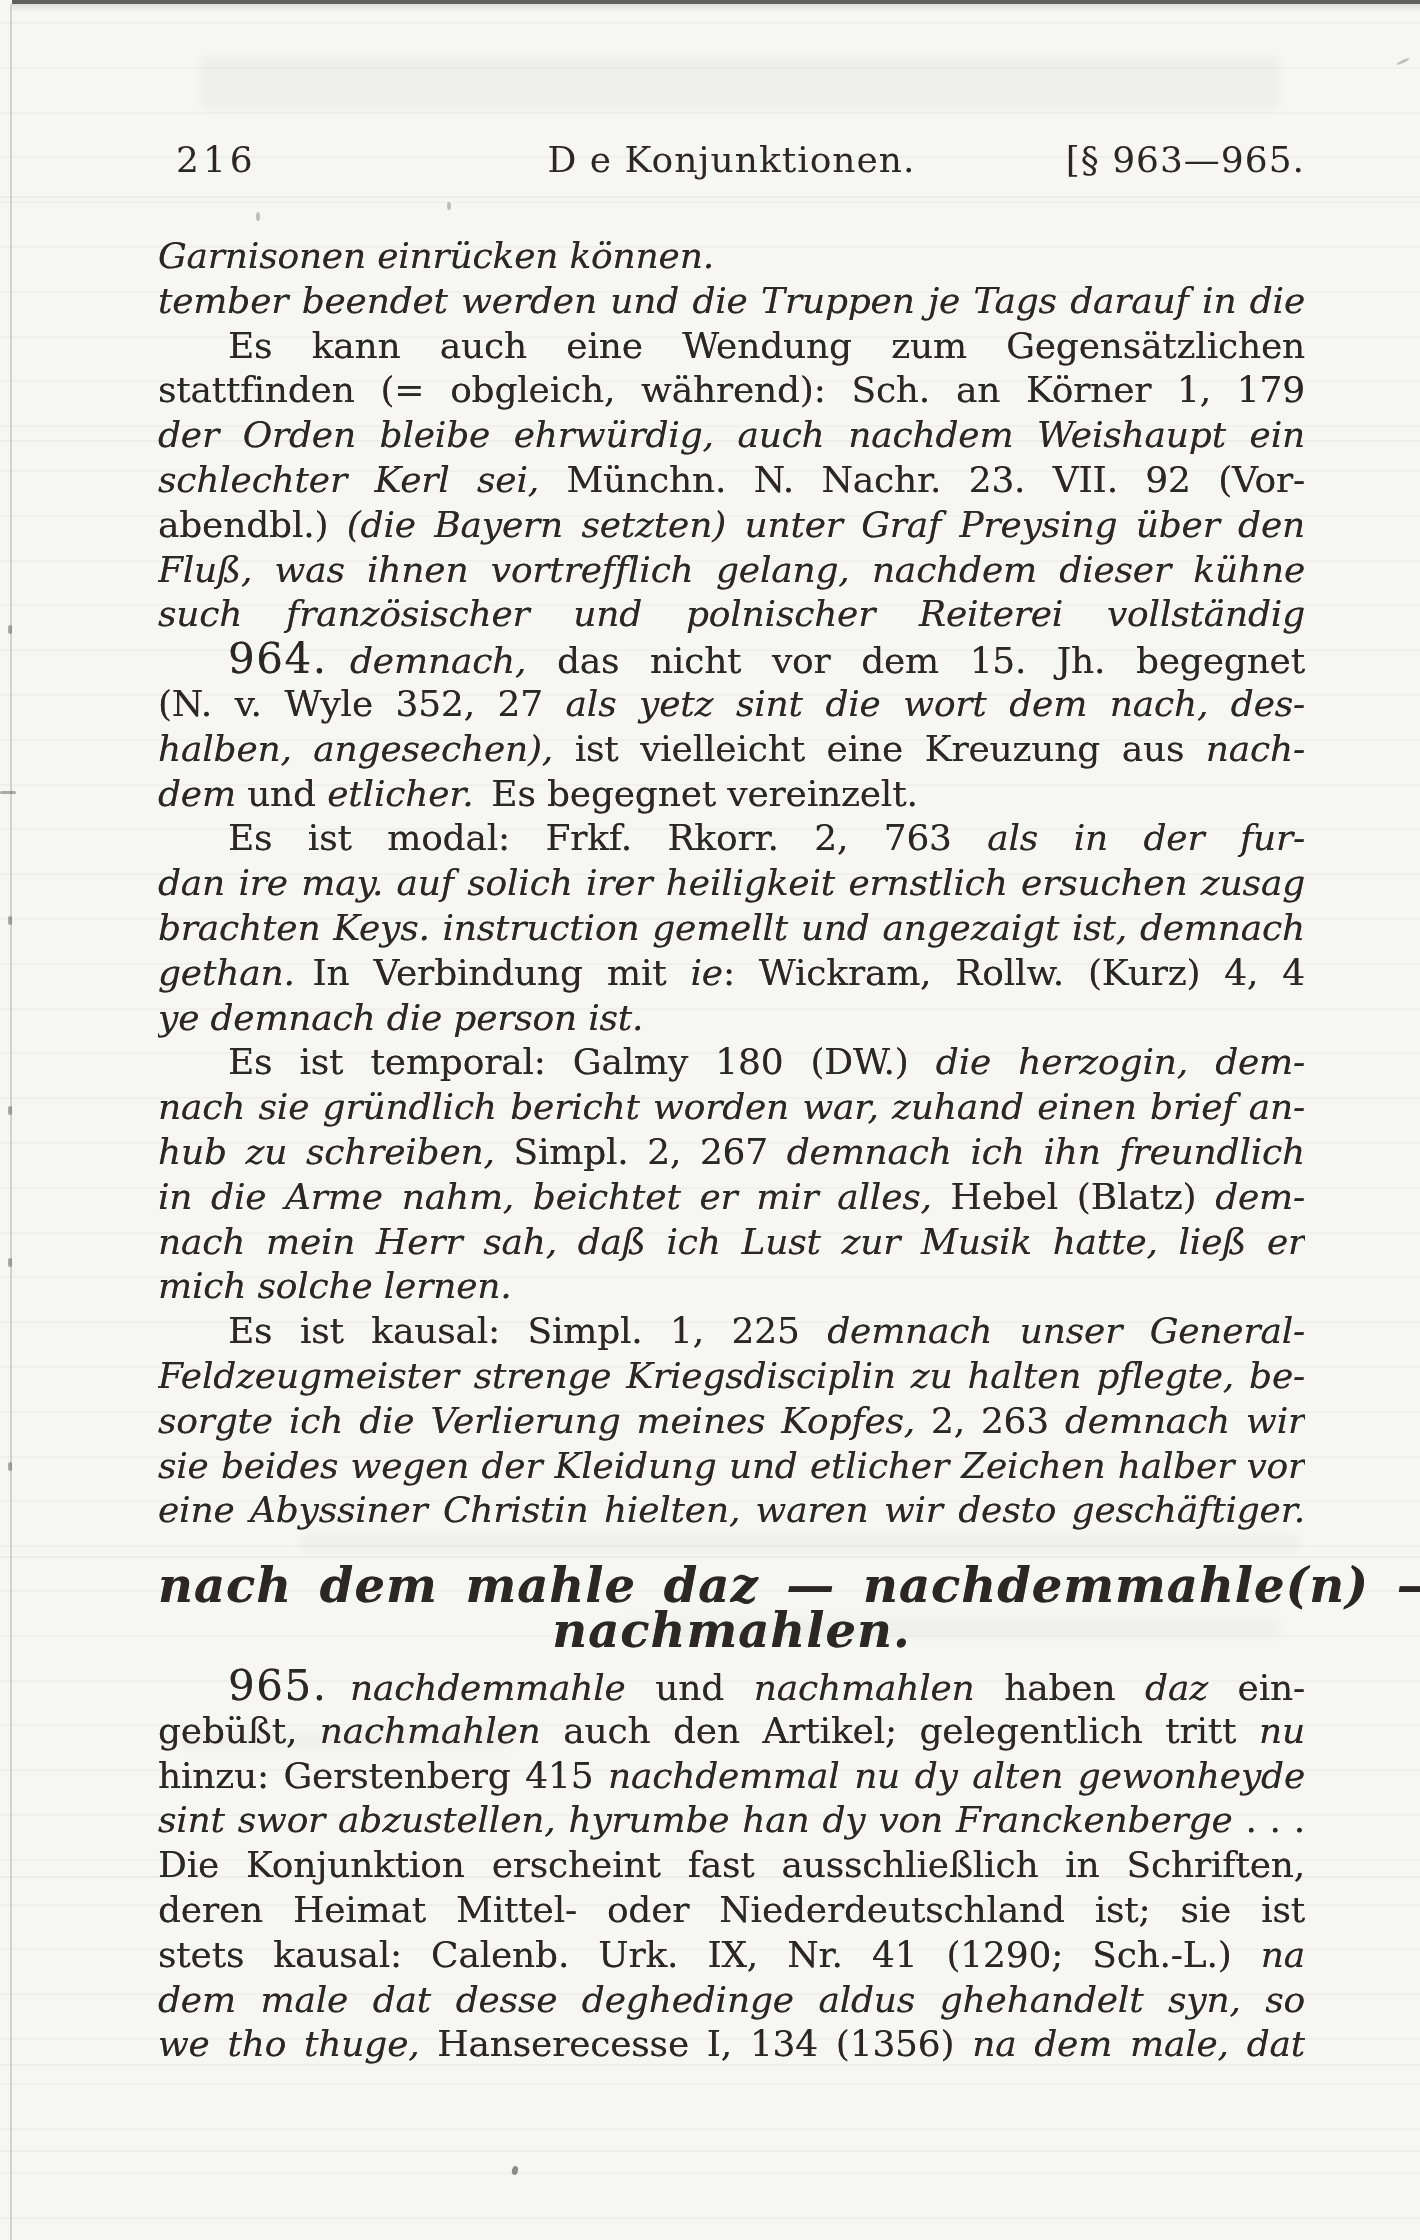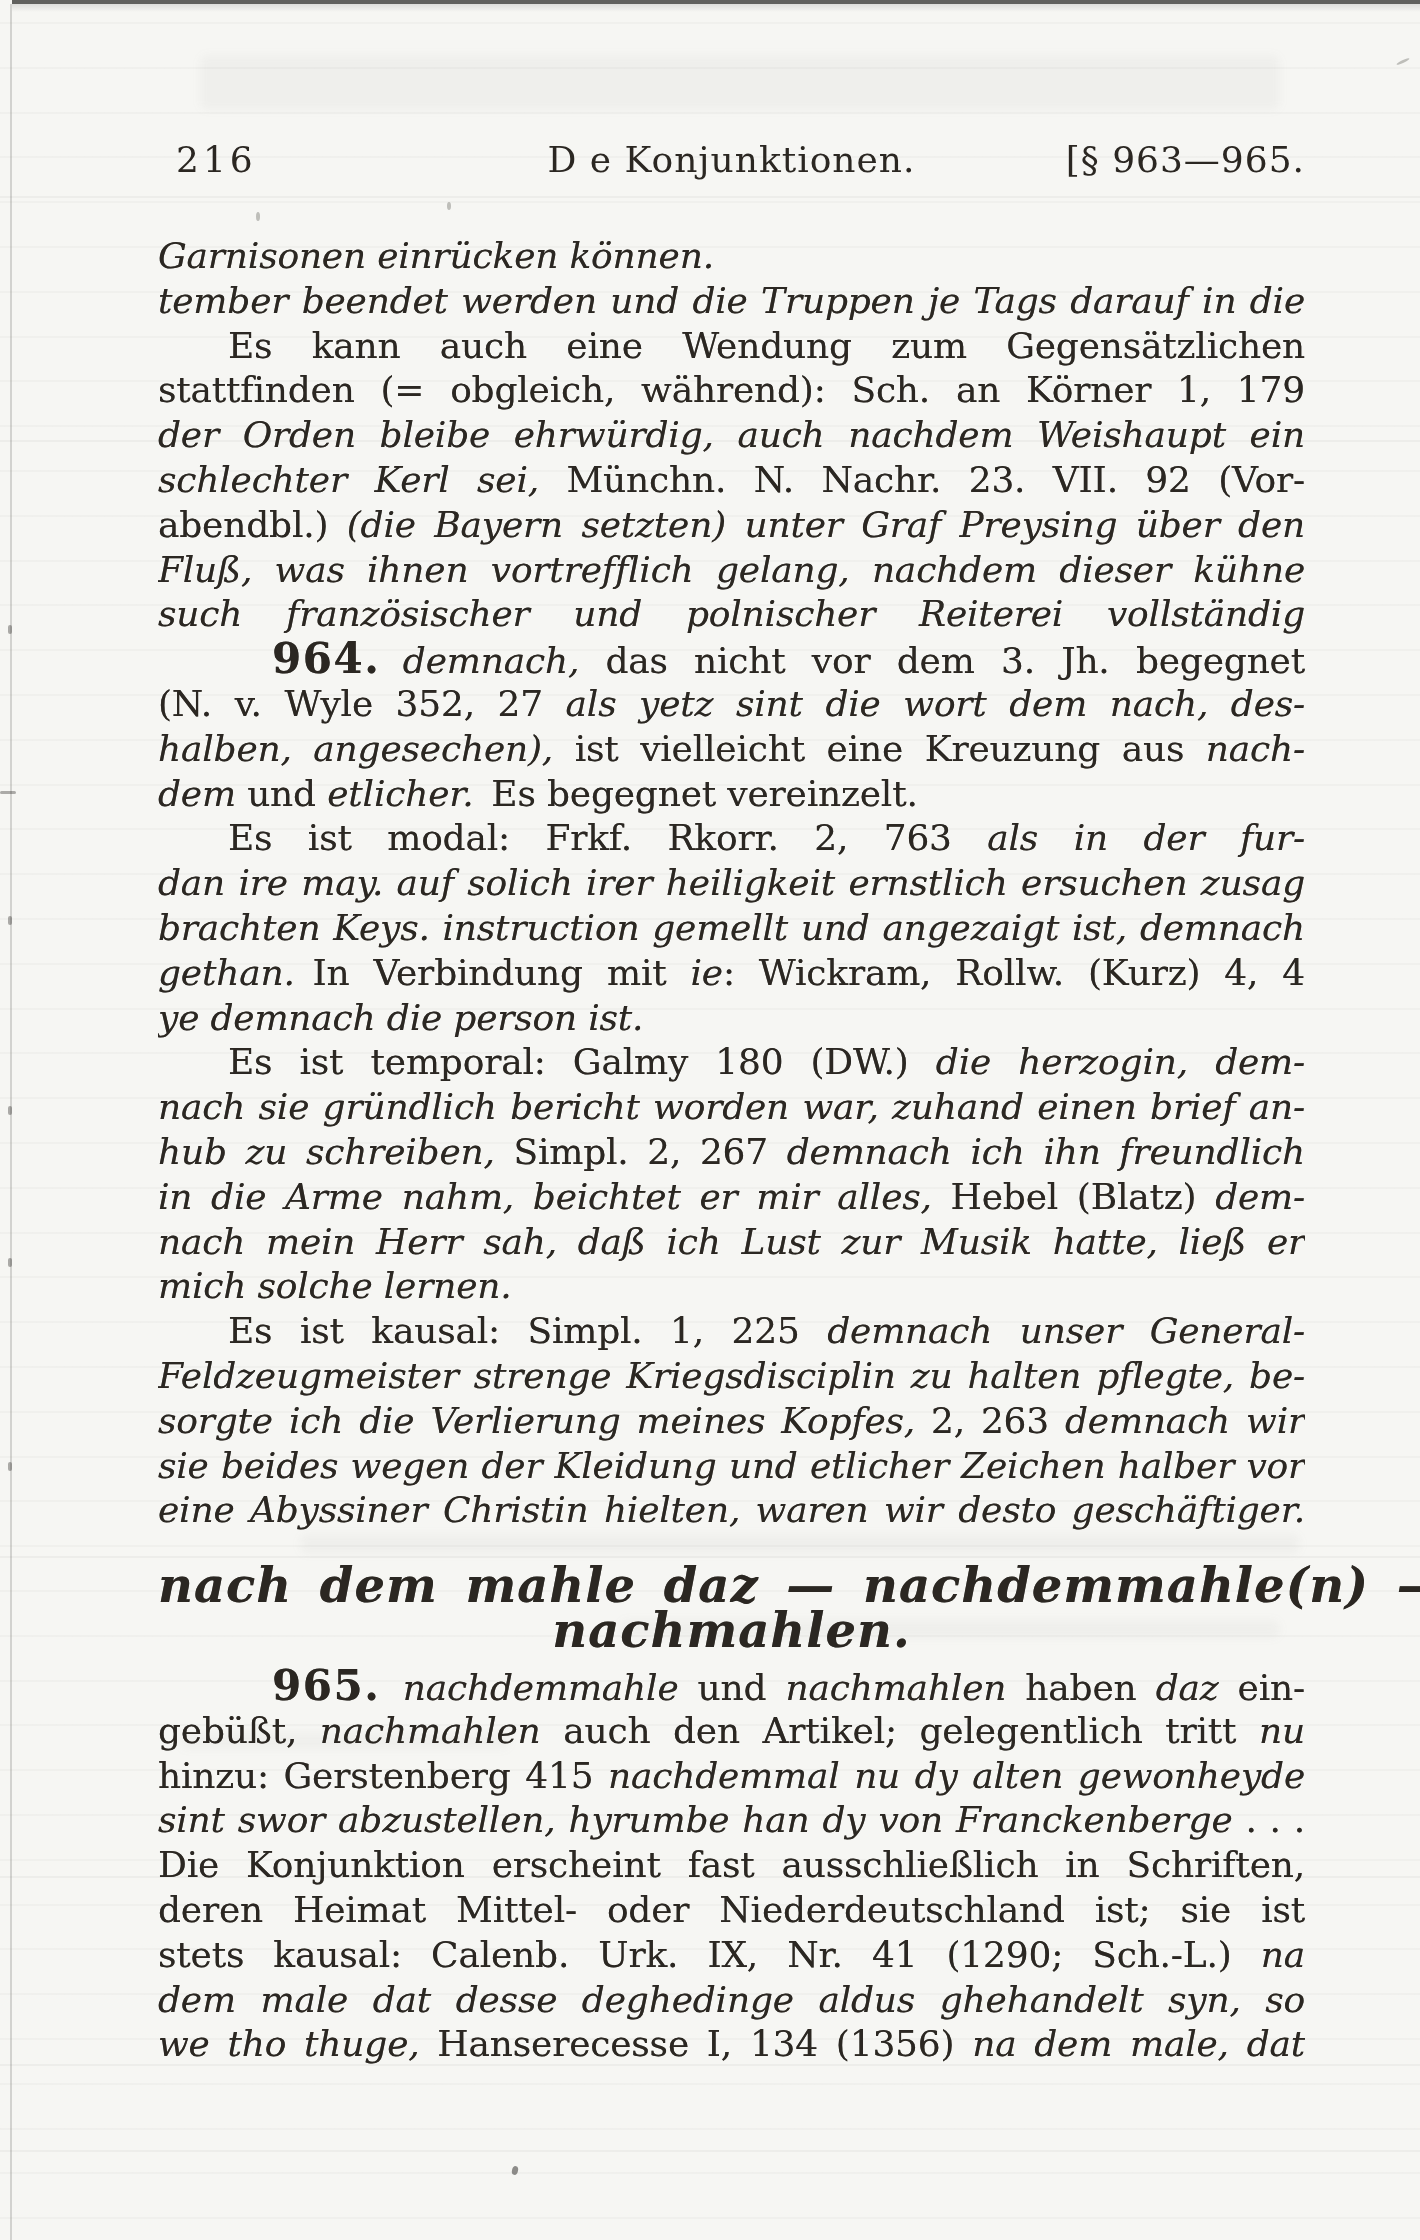--- a/index.html
+++ b/index.html
@@ -70,21 +70,21 @@
   #block1{top:234px;}
   #block2{top:1664px;}
   .line{
     height:44.8px;overflow:hidden;
     text-align:justify;text-align-last:justify;
     white-space:normal;letter-spacing:-0.2px;
   }
   .line.end{text-align-last:left;}
   .line.indent{padding-left:70px;}
   .s-i{font-style:italic;}
-  .s-b{font-weight:bold;font-size:42px;letter-spacing:1.5px;margin-left:44px;}
+  .s-b{font-weight:normal;font-size:42px;letter-spacing:1.5px;}
   .headingblk{
     top:1563px;height:96px;text-align:center;
     font-size:48px;line-height:45px;font-weight:bold;font-style:italic;
     letter-spacing:1px;word-spacing:10px;
     text-shadow:0 0 0.5px rgba(48,44,38,0.65);
   }
   .hline{white-space:nowrap;}
 </style>
 </head>
 <body>
@@ -129,21 +129,21 @@
   <div class="textcol block" id="block1">
       <div class="line end"><span class="s-i">Garnisonen einrücken können.</span></div>
       <div class="line"><span class="s-i">tember beendet werden und die Truppen je Tags darauf in die</span></div>
       <div class="line indent"><span class="s-r">Es kann auch eine Wendung zum Gegensätzlichen</span></div>
       <div class="line"><span class="s-r">stattfinden (= obgleich, während): Sch. an Körner 1, 179</span></div>
       <div class="line"><span class="s-i">der Orden bleibe ehrwürdig, auch nachdem Weishaupt ein</span></div>
       <div class="line"><span class="s-i">schlechter Kerl sei, </span><span class="s-r">Münchn. N. Nachr. 23. VII. 92 (Vor-</span></div>
       <div class="line"><span class="s-r">abendbl.) </span><span class="s-i">(die Bayern setzten) unter Graf Preysing über den</span></div>
       <div class="line"><span class="s-i">Fluß, was ihnen vortrefflich gelang, nachdem dieser kühne Ver-</span></div>
       <div class="line"><span class="s-i">such französischer und polnischer Reiterei vollständig mißlang.</span></div>
-      <div class="line indent"><span class="s-b">964. </span><span class="s-i">demnach,</span><span class="s-r"> das nicht vor dem 3. Jh. begegnet</span></div>
+      <div class="line indent"><span class="s-b">964. </span><span class="s-i">demnach,</span><span class="s-r"> das nicht vor dem 15. Jh. begegnet</span></div>
       <div class="line"><span class="s-r">(N. v. Wyle 352, 27 </span><span class="s-i">als yetz sint die wort dem nach, des-</span></div>
       <div class="line"><span class="s-i">halben, angesechen),</span><span class="s-r"> ist vielleicht eine Kreuzung aus </span><span class="s-i">nach-</span></div>
       <div class="line end"><span class="s-i">dem</span><span class="s-r"> und </span><span class="s-i">etlicher.</span><span class="s-r"> Es begegnet vereinzelt.</span></div>
       <div class="line indent"><span class="s-r">Es ist modal: Frkf. Rkorr. 2, 763 </span><span class="s-i">als in der fur-</span></div>
       <div class="line"><span class="s-i">dan ire may. auf solich irer heiligkeit ernstlich ersuchen zusag</span></div>
       <div class="line"><span class="s-i">brachten Keys. instruction gemellt und angezaigt ist, demnach</span></div>
       <div class="line"><span class="s-i">gethan.</span><span class="s-r"> In Verbindung mit </span><span class="s-i">ie</span><span class="s-r">: Wickram, Rollw. (Kurz) 4, 4</span></div>
       <div class="line end"><span class="s-i">ye demnach die person ist.</span></div>
       <div class="line indent"><span class="s-r">Es ist temporal: Galmy 180 (DW.) </span><span class="s-i">die herzogin, dem-</span></div>
       <div class="line"><span class="s-i">nach sie gründlich bericht worden war, zuhand einen brief an-</span></div>

